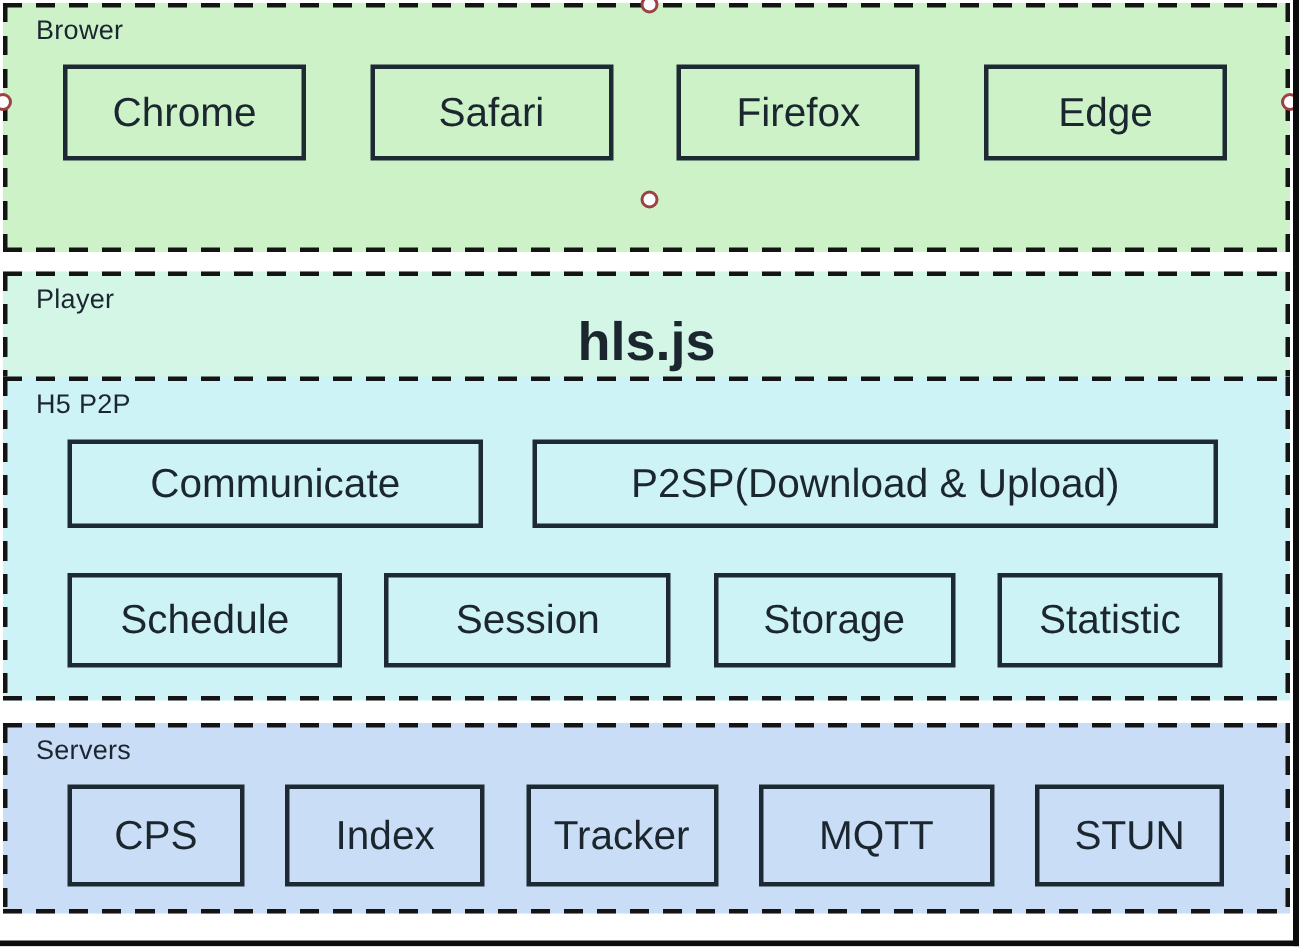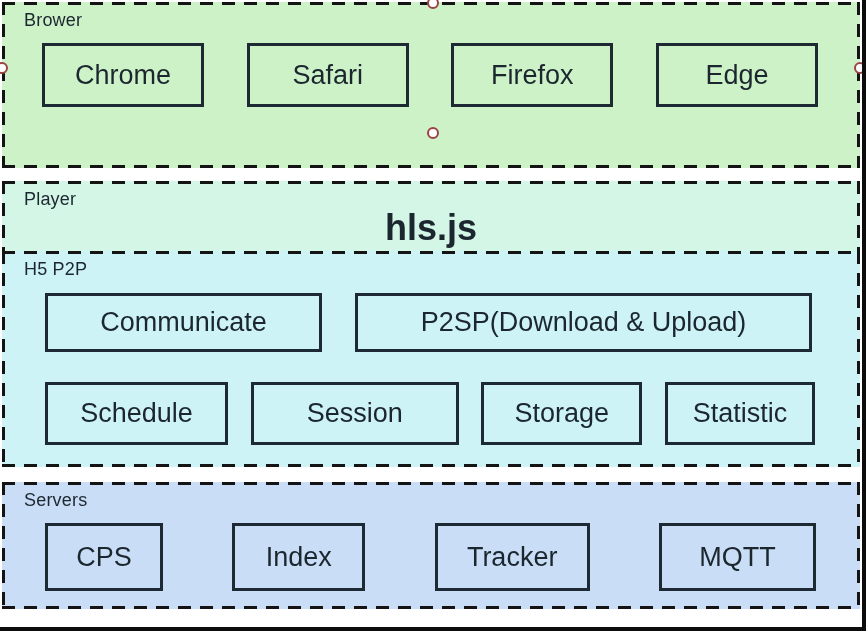--- a/index.html
+++ b/index.html
@@ -83,33 +83,34 @@
   </div>
 
   <div class="layer layer-h5p2p">
     <div class="layer-label">H5 P2P</div>
     <div class="row row-h5-1">
       <div class="node" style="width:277px">Communicate</div>
       <div class="node" style="width:457px">P2SP(Download &amp; Upload)</div>
     </div>
     <div class="row row-h5-2">
       <div class="node" style="width:183px">Schedule</div>
-      <div class="node" style="width:208px">Session</div>
+      <div class="node" style="width:191px">Session</div>
       <div class="node" style="width:161px">Storage</div>
       <div class="node" style="width:150px">Statistic</div>
     </div>
   </div>
 
   <div class="layer layer-servers">
     <div class="layer-label">Servers</div>
     <div class="row row-servers">
       <div class="node" style="width:118px">CPS</div>
       <div class="node" style="width:133px">Index</div>
-      <div class="node" style="width:155px">Tracker</div>
+      <div class="node" style="width:128px">Tracker</div>
       <div class="node" style="width:157px">MQTT</div>
+      <div class="node" style="width:126px">STUN</div>
     </div>
   </div>
 
   <div class="handle handle-top"></div>
   <div class="handle handle-bottom"></div>
   <div class="handle handle-left"></div>
   <div class="handle handle-right"></div>
 
   <div class="edge-right"></div>
   <div class="edge-bottom"></div>

